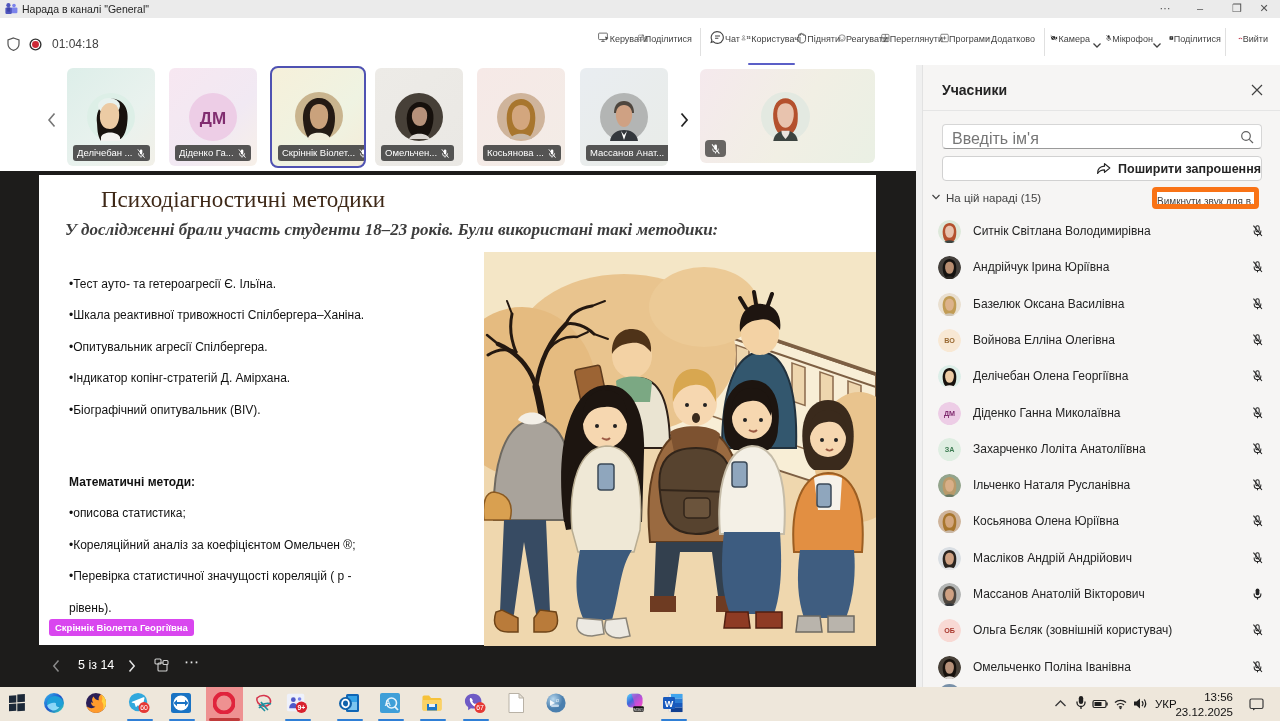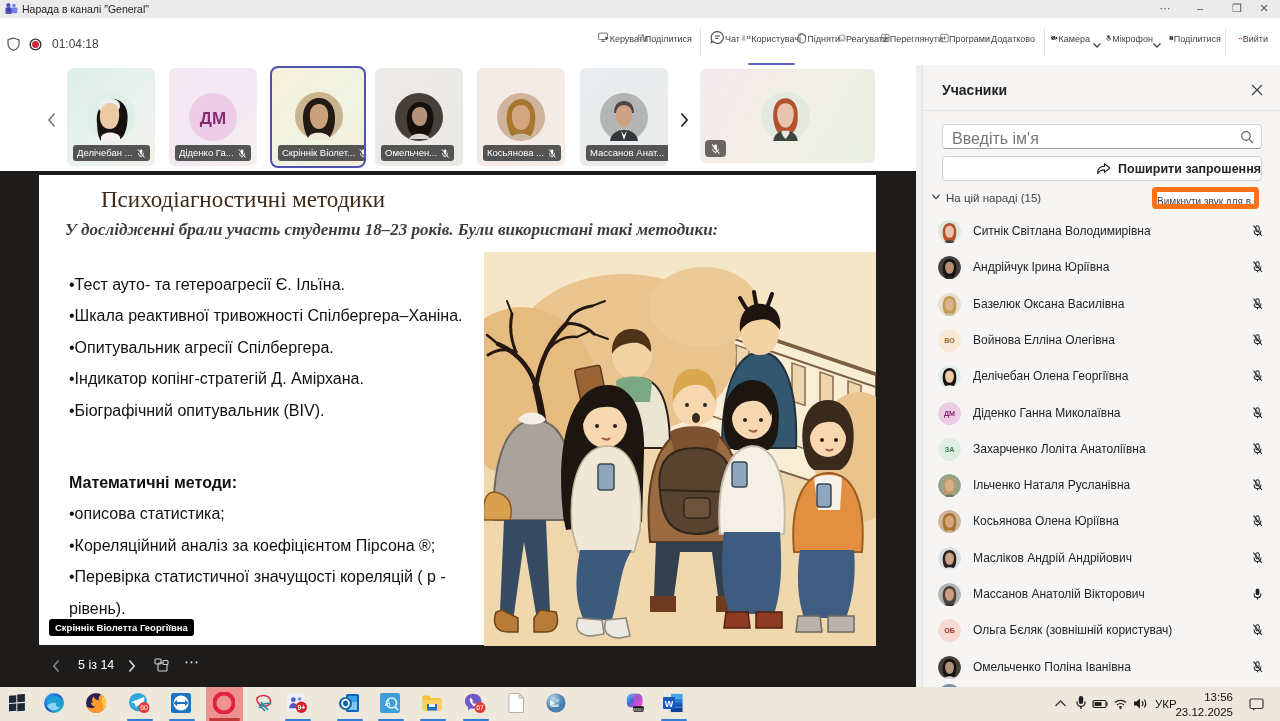--- a/index.html
+++ b/index.html
@@ -22,22 +22,22 @@
   
   #strip { left:0; top:65px; width:1280px; height:106px; background:#fff; }
   .tile { position:absolute; top:3px; width:88px; height:98px; border-radius:6px; overflow:hidden; }
   .tlabel { position:absolute; left:6px; bottom:5px; height:16px; background:rgba(70,70,70,.92); color:#fff; border-radius:3px; font-size:9.5px; line-height:16px; padding:0 4px; white-space:nowrap; display:flex; align-items:center; gap:3px; }
 
   
   #stage { left:0; top:171px; width:916px; height:516px; background:#1d1c1b; }
   #slide { position:absolute; left:39px; top:4px; width:837px; height:470px; background:#fff; }
   #slide .title { position:absolute; left:26px; top:12px; font-family:"Liberation Serif", serif; font-size:23px; color:#3e2817;margin-left:36px; }
   #slide .subtitle { position:absolute; left:26px; top:45px; font-family:"Liberation Serif", serif; font-size:17px; font-weight:bold; font-style:italic; color:#3d3d3d; }
-  #bullets { position:absolute; left:30px; top:94px; width:440px; font-size:16px; color:#111; line-height:31.4px; white-space:nowrap; }
-  #tooltip { position:absolute; left:10px; top:444px; height:17px; background:#000000; border-radius:3px; color:#fff; font-size:9.5px; font-weight:bold; line-height:17px; padding:0 6px; }
+  #bullets { position:absolute; left:30px; top:94px; width:440px; font-size:12px; color:#111; line-height:31.4px; white-space:nowrap; }
+  #tooltip { position:absolute; left:10px; top:444px; height:17px; background:#d946ef; border-radius:3px; color:#fff; font-size:9.5px; font-weight:bold; line-height:17px; padding:0 6px; }
   #illus { position:absolute; left:445px; top:76.5px; width:392px; height:393.5px; }
   #navbar { position:absolute; left:0; top:474px; width:916px; height:42px; color:#d6d6d6; }
 
   
   #gutter { left:916px; top:65px; width:6px; height:622px; background:#f0f0f0; }
   #panel { left:922px; top:65px; width:358px; height:622px; background:#f6f5f4; border-left:1px solid #e2e2e2; }
   .prow { position:absolute; left:0; width:358px; height:36px; }
   .pavatar { position:absolute; left:15px; top:7px; width:23px; height:23px; border-radius:50%; overflow:hidden; }
   .pname { position:absolute; left:50px; top:11px; font-size:12px; color:#242424; white-space:nowrap; }
   .pmic { position:absolute; right:17px; top:11px; }
@@ -312,21 +312,21 @@
       <div class="subtitle">У дослідженні брали участь студенти 18–23 років. Були використані такі методики:</div>
       <div id="bullets">
         <div>•Тест ауто- та гетероагресії Є. Ільїна.</div>
         <div>•Шкала реактивної тривожності Спілбергера–Ханіна.</div>
         <div>•Опитувальник агресії Спілбергера.</div>
         <div>•Індикатор копінг-стратегій Д. Амірхана.</div>
         <div>•Біографічний опитувальник (BIV).</div>
         <div style="height:41px"></div>
         <div style="font-weight:bold">Математичні методи:</div>
         <div>•описова статистика;</div>
-        <div>•Кореляційний аналіз за коефіцієнтом Пірсона ®;</div>
+        <div>•Кореляційний аналіз за коефіцієнтом Омельчен ®;</div>
         <div>•Перевірка статистичної значущості кореляцій ( p -</div>
         <div>рівень).</div>
       </div>
       <div id="illus"><svg width="392" height="394" viewBox="0 0 392 394">
         <rect width="392" height="394" fill="#efd7ae"></rect>
         <rect width="392" height="180" fill="#f4e6c6"></rect>
 
         <g stroke="#7d5f43" stroke-width="2" fill="#f8eed6">
           <polygon points="146,40 392,123 392,250 146,170"></polygon>
         </g>

